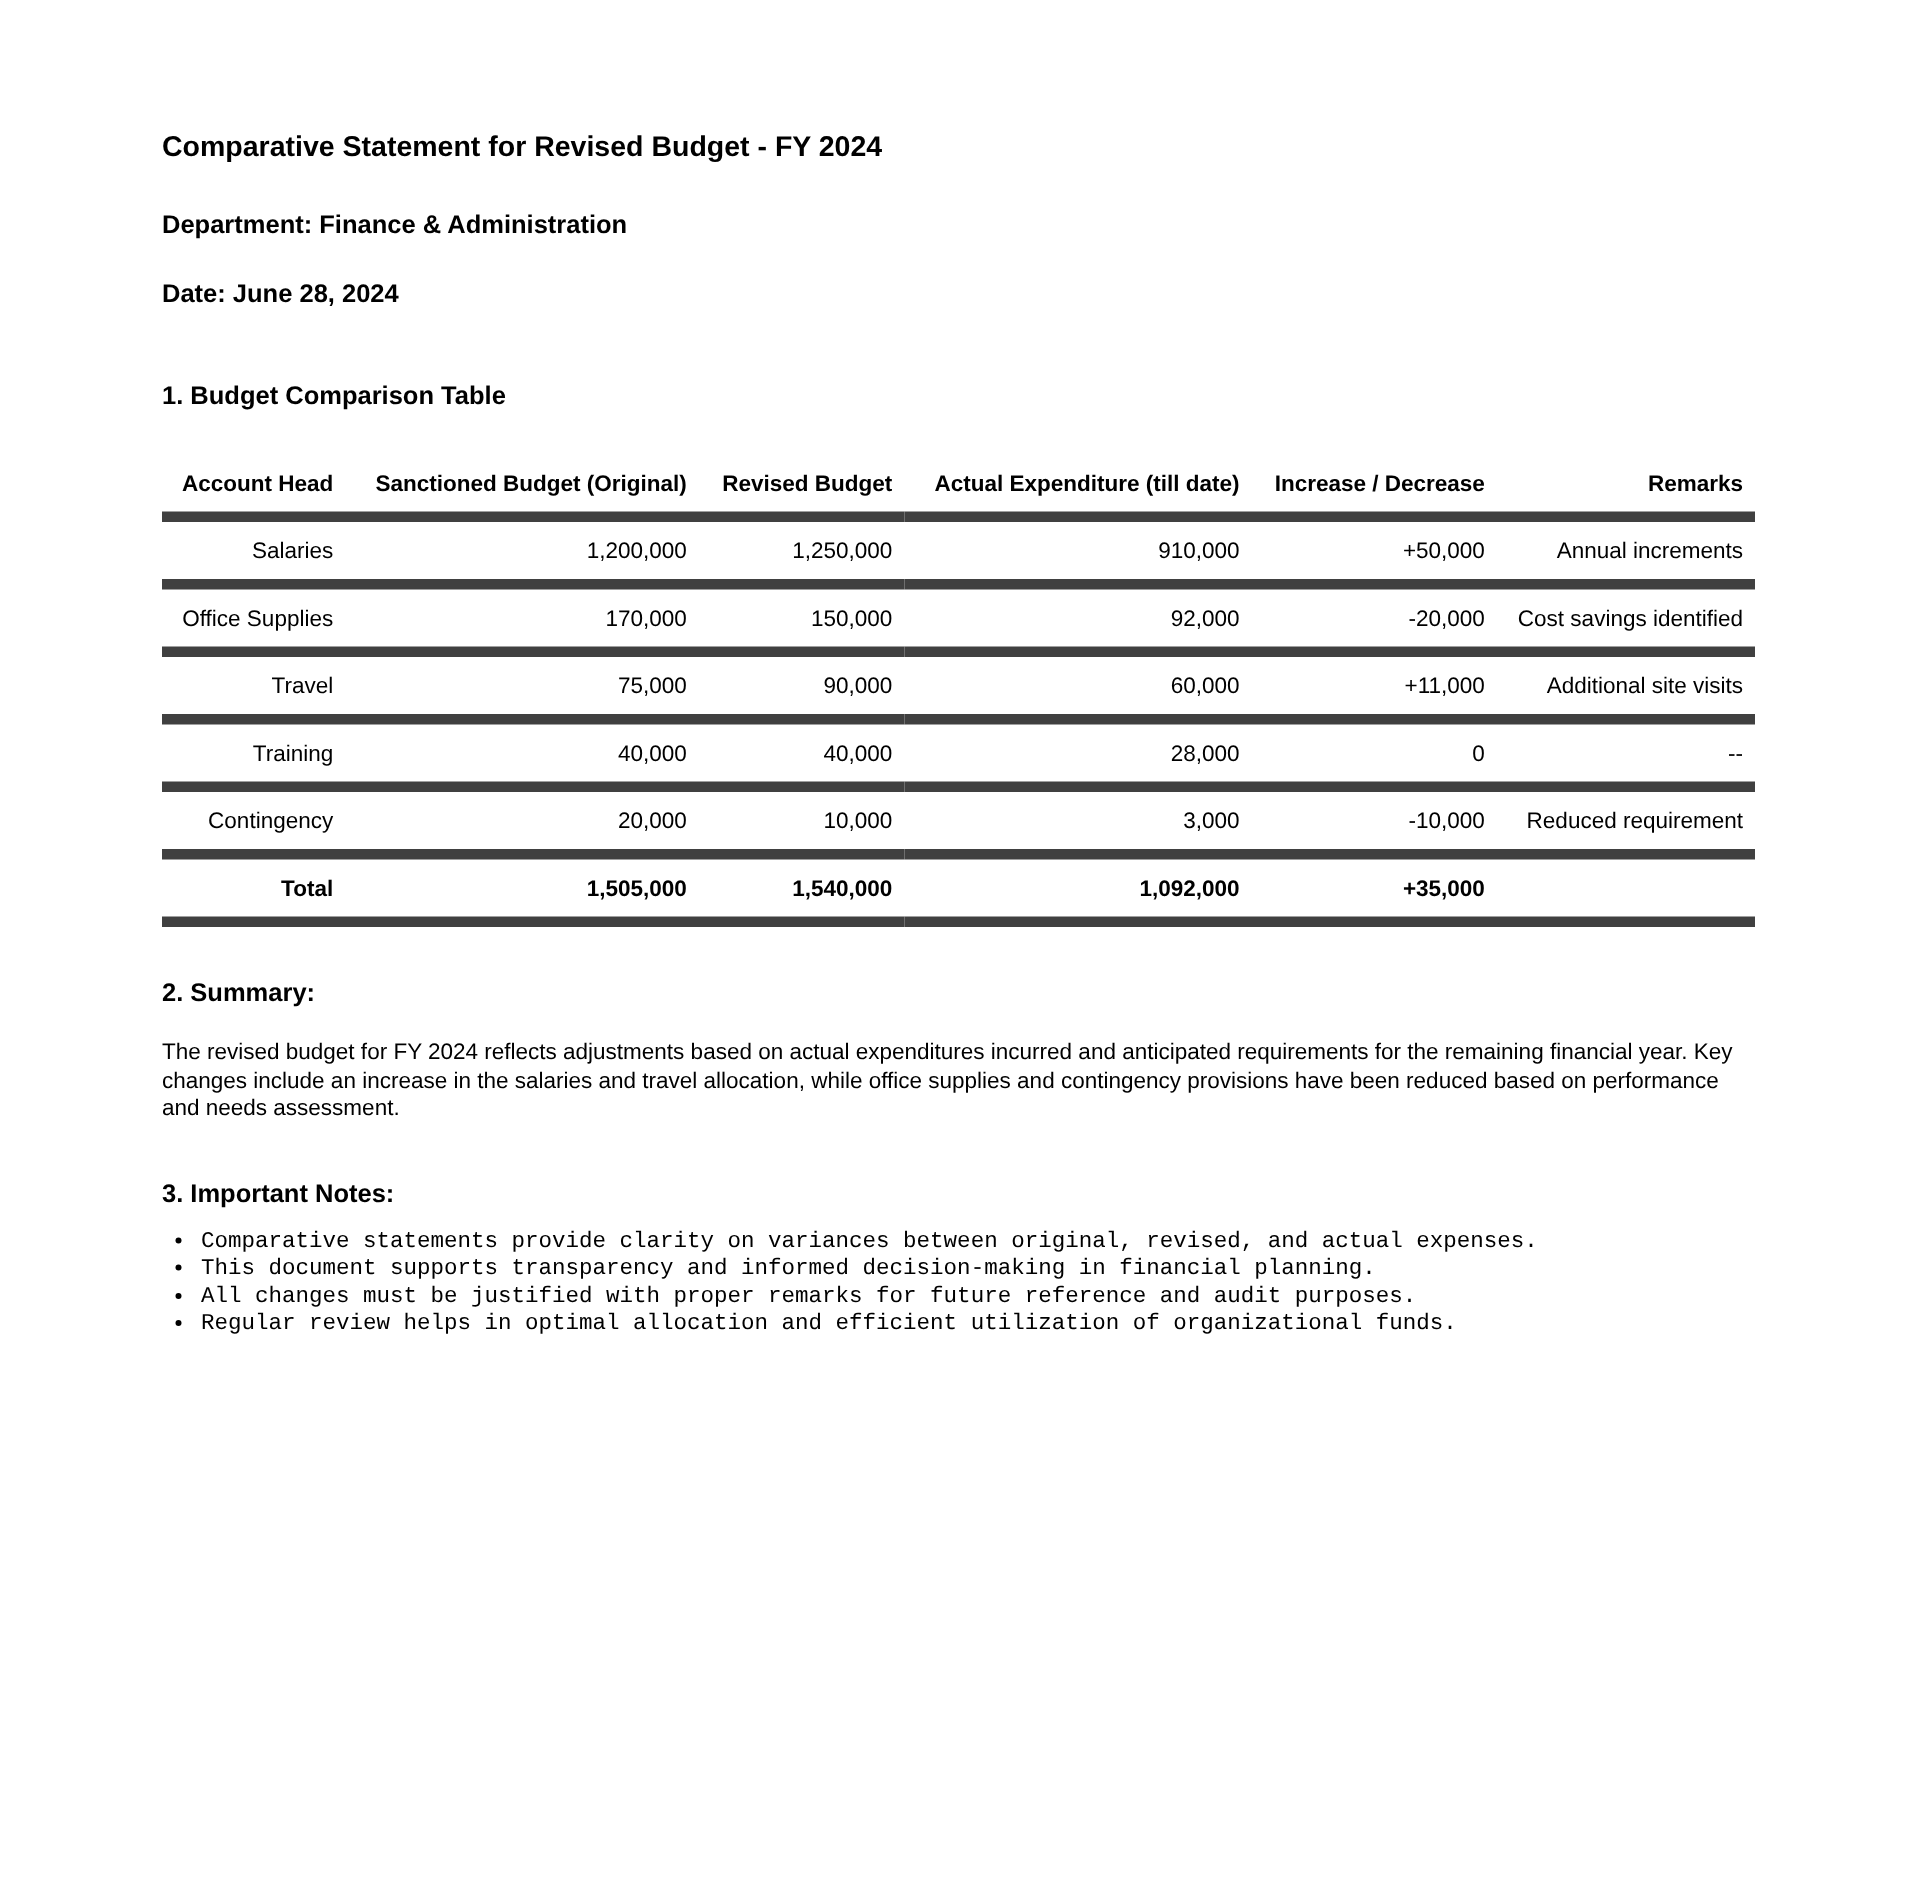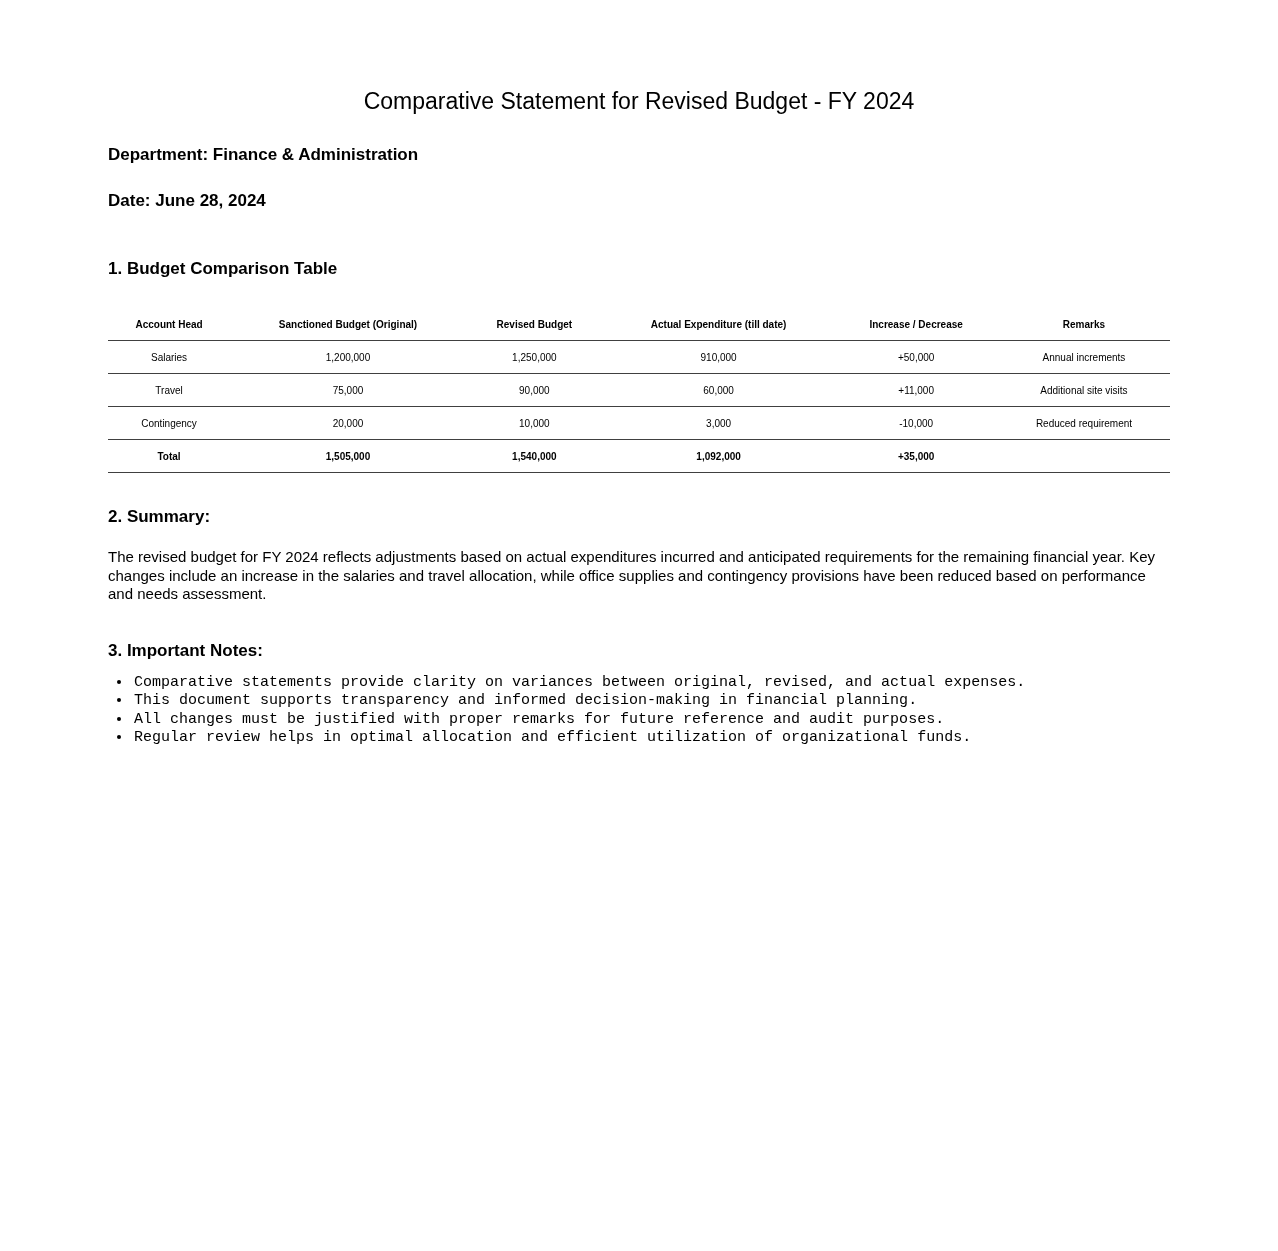--- a/index.html
+++ b/index.html
@@ -10,49 +10,48 @@
     font-family: "Liberation Sans", "DejaVu Sans", sans-serif;
   }
   .page {
     width: 1278px;
     height: 1251px;
     background: #ffffff;
     box-sizing: border-box;
     padding: 88px 108px 0 108px;
   }
   .doc-title {
-    font-size: 23px;
-    font-weight: normal;
+    font-size: 19px;
+    font-weight: bold;
     margin: 0 0 30px 0;
     letter-spacing: 0;
-    text-align: center;
   }
   .doc-subline {
     font-size: 17px;
     font-weight: bold;
     margin: 0 0 26px 0;
   }
   .section-heading {
     font-size: 17px;
     font-weight: bold;
     margin: 48px 0 0 0;
   }
   .budget-table {
     border-collapse: collapse;
     width: 100%;
     table-layout: fixed;
     margin-top: 29px;
   }
   .budget-table th,
   .budget-table td {
-    text-align: center;
+    text-align: right;
     vertical-align: middle;
-    font-size: 10px;
+    font-size: 15px;
     padding: 11px 8px 10px 8px;
-    border-bottom: 1px solid #404040;
+    border-bottom: 7px solid #404040;
     overflow: hidden;
     white-space: nowrap;
   }
   .budget-table th {
     font-weight: bold;
   }
   .budget-table tr.total-row td {
     font-weight: bold;
   }
   .summary-heading {
@@ -112,26 +111,42 @@
     <tbody>
       <tr>
         <td>Salaries</td>
         <td>1,200,000</td>
         <td>1,250,000</td>
         <td>910,000</td>
         <td>+50,000</td>
         <td>Annual increments</td>
       </tr>
       <tr>
+        <td>Office Supplies</td>
+        <td>170,000</td>
+        <td>150,000</td>
+        <td>92,000</td>
+        <td>-20,000</td>
+        <td>Cost savings identified</td>
+      </tr>
+      <tr>
         <td>Travel</td>
         <td>75,000</td>
         <td>90,000</td>
         <td>60,000</td>
         <td>+11,000</td>
         <td>Additional site visits</td>
+      </tr>
+      <tr>
+        <td>Training</td>
+        <td>40,000</td>
+        <td>40,000</td>
+        <td>28,000</td>
+        <td>0</td>
+        <td>--</td>
       </tr>
       <tr>
         <td>Contingency</td>
         <td>20,000</td>
         <td>10,000</td>
         <td>3,000</td>
         <td>-10,000</td>
         <td>Reduced requirement</td>
       </tr>
       <tr class="total-row">

